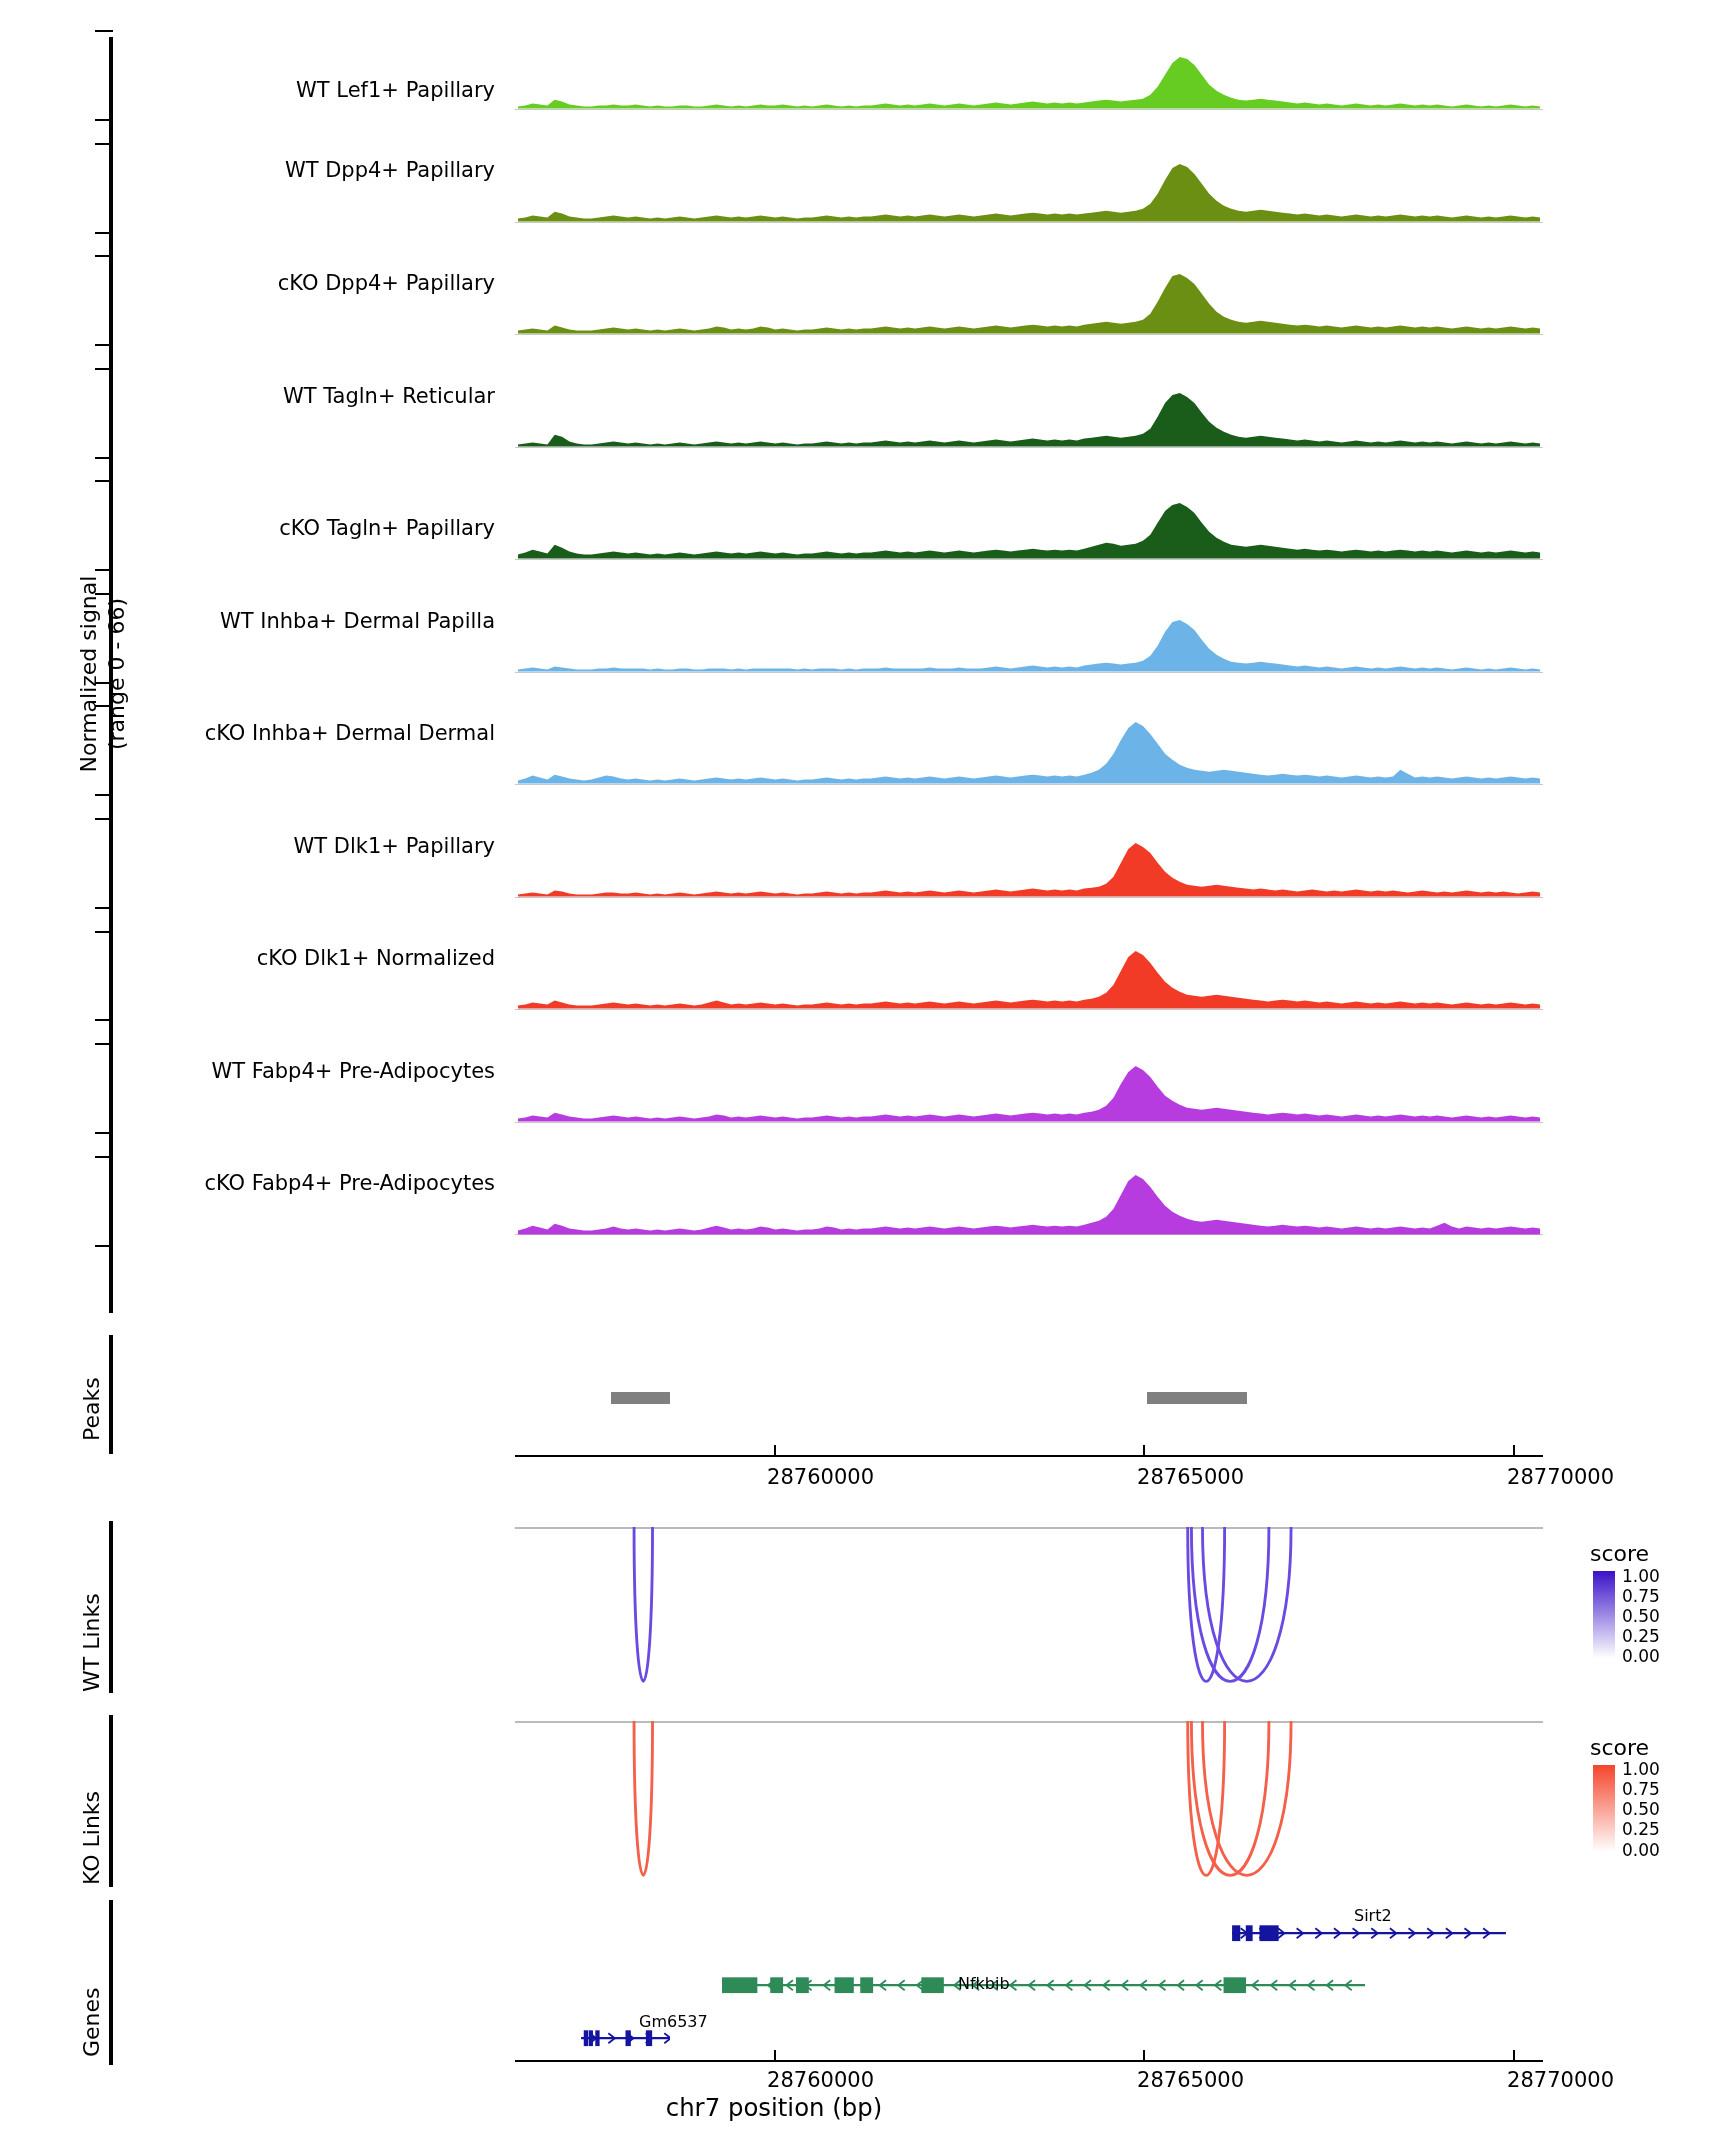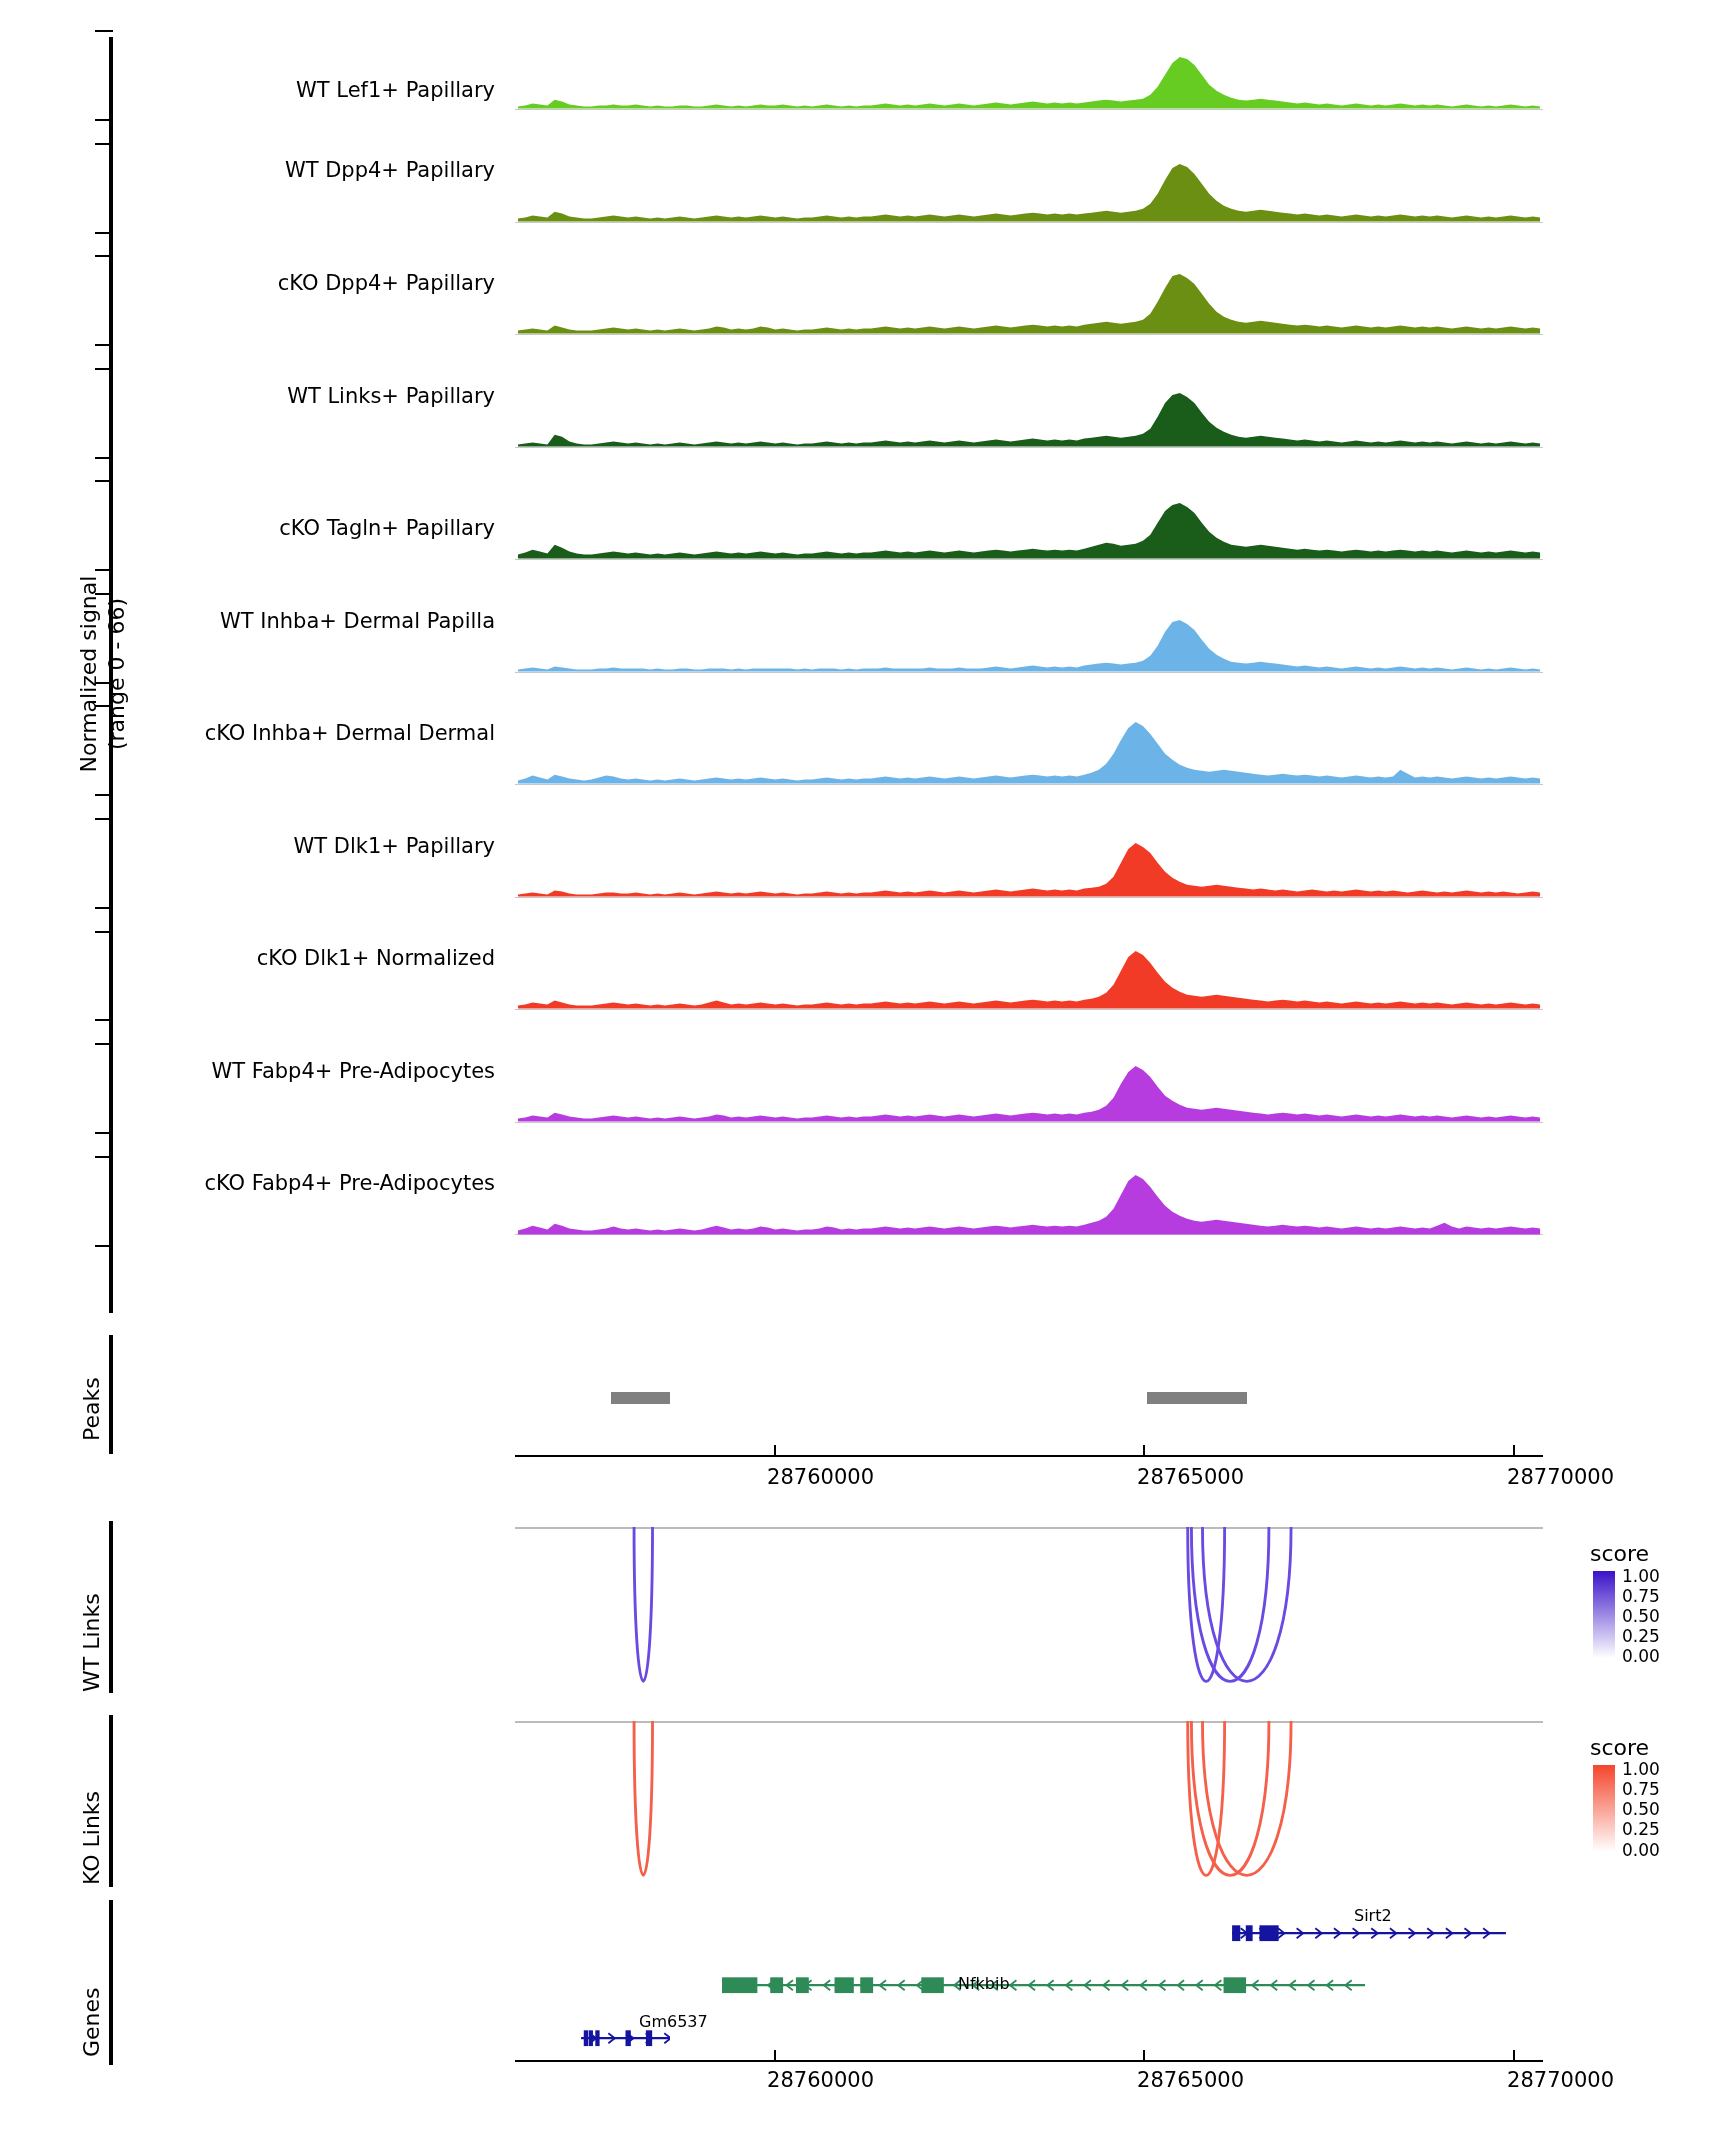--- a/index.html
+++ b/index.html
@@ -142,21 +142,21 @@
       <svg width="1028" height="67" class="abs" style="left: 515px; top: 156px;" viewBox="0 0 1434 94">
         <polygon points="0,92 0.0,87.8 10.3,86.4 20.6,83.6 30.9,85.0 41.3,86.4 51.6,78.1 61.9,80.8 72.2,85.0 82.5,86.4 92.8,87.8 103.2,87.8 113.5,86.4 123.8,85.0 134.1,83.6 144.4,85.0 154.7,86.4 165.1,85.0 175.4,86.4 185.7,87.8 196.0,86.4 206.3,87.8 216.6,86.4 227.0,85.0 237.3,86.4 247.6,87.8 257.9,86.4 268.2,85.0 278.5,83.6 288.9,85.0 299.2,86.4 309.5,85.0 319.8,86.4 330.1,85.0 340.4,83.6 350.8,85.0 361.1,86.4 371.4,85.0 381.7,86.4 392.0,87.8 402.3,86.4 412.7,86.4 423.0,85.0 433.3,83.6 443.6,85.0 453.9,86.4 464.2,85.0 474.6,86.4 484.9,85.0 495.2,85.0 505.5,83.6 515.8,82.2 526.1,83.6 536.5,85.0 546.8,83.6 557.1,85.0 567.4,83.6 577.7,82.2 588.0,83.6 598.4,85.0 608.7,83.6 619.0,82.2 629.3,83.6 639.6,85.0 649.9,83.6 660.3,82.2 670.6,80.8 680.9,82.2 691.2,83.6 701.5,82.2 711.8,80.8 722.2,79.5 732.5,80.8 742.8,82.2 753.1,80.8 763.4,82.2 773.7,80.8 784.1,82.2 794.4,80.8 804.7,79.5 815.0,78.1 825.3,76.7 835.6,78.1 846.0,79.5 856.3,78.1 866.6,76.7 876.9,73.9 887.2,66.9 897.5,53.0 907.9,33.5 918.2,16.7 928.5,11.2 938.8,15.3 949.1,25.1 959.4,39.0 969.8,53.0 980.1,62.7 990.4,69.7 1000.7,73.9 1011.0,76.7 1021.3,78.1 1031.7,76.7 1042.0,75.3 1052.3,76.7 1062.6,78.1 1072.9,79.5 1083.2,80.8 1093.6,82.2 1103.9,80.8 1114.2,82.2 1124.5,83.6 1134.8,82.2 1145.1,83.6 1155.5,85.0 1165.8,83.6 1176.1,82.2 1186.4,83.6 1196.7,85.0 1207.0,83.6 1217.4,85.0 1227.7,83.6 1238.0,82.2 1248.3,83.6 1258.6,85.0 1268.9,83.6 1279.3,85.0 1289.6,83.6 1299.9,85.0 1310.2,86.4 1320.5,85.0 1330.8,83.6 1341.2,85.0 1351.5,86.4 1361.8,85.0 1372.1,86.4 1382.4,85.0 1392.7,83.6 1403.1,85.0 1413.4,86.4 1423.7,85.0 1434.0,86.4 1434,92" fill="#6b8f13" stroke="none"></polygon>
       </svg>
       <div class="track-label" style="left: 122px; width: 373px; top: 271px;">cKO Dpp4+ Papillary</div>
       <div class="tick" style="left: 95px; width: 18px; top: 255px;"></div>
       <div class="tick" style="left: 95px; width: 18px; top: 344px;"></div>
       <div class="baseline" style="left: 515px; width: 1028px; top: 334px;"></div>
       <svg width="1028" height="67" class="abs" style="left: 515px; top: 268px;" viewBox="0 0 1434 94">
         <polygon points="0,92 0.0,87.8 10.3,86.4 20.6,85.0 30.9,86.4 41.3,87.8 51.6,80.8 61.9,83.6 72.2,86.4 82.5,87.8 92.8,87.8 103.2,87.8 113.5,86.4 123.8,85.0 134.1,83.6 144.4,85.0 154.7,86.4 165.1,85.0 175.4,86.4 185.7,87.8 196.0,86.4 206.3,87.8 216.6,86.4 227.0,85.0 237.3,86.4 247.6,87.8 257.9,86.4 268.2,85.0 278.5,82.2 288.9,83.6 299.2,86.4 309.5,85.0 319.8,86.4 330.1,85.0 340.4,82.2 350.8,83.6 361.1,86.4 371.4,85.0 381.7,86.4 392.0,87.8 402.3,86.4 412.7,86.4 423.0,85.0 433.3,83.6 443.6,85.0 453.9,86.4 464.2,85.0 474.6,86.4 484.9,85.0 495.2,85.0 505.5,83.6 515.8,82.2 526.1,83.6 536.5,85.0 546.8,83.6 557.1,85.0 567.4,83.6 577.7,82.2 588.0,83.6 598.4,85.0 608.7,83.6 619.0,82.2 629.3,83.6 639.6,85.0 649.9,83.6 660.3,82.2 670.6,80.8 680.9,82.2 691.2,83.6 701.5,82.2 711.8,80.8 722.2,79.5 732.5,80.8 742.8,82.2 753.1,80.8 763.4,82.2 773.7,80.8 784.1,82.2 794.4,79.5 804.7,78.1 815.0,76.7 825.3,75.3 835.6,76.7 846.0,78.1 856.3,76.7 866.6,75.3 876.9,72.5 887.2,64.1 897.5,47.4 907.9,27.9 918.2,11.2 928.5,8.4 938.8,13.9 949.1,22.3 959.4,36.2 969.8,50.2 980.1,61.3 990.4,68.3 1000.7,72.5 1011.0,75.3 1021.3,76.7 1031.7,75.3 1042.0,73.9 1052.3,75.3 1062.6,76.7 1072.9,78.1 1083.2,79.5 1093.6,80.8 1103.9,79.5 1114.2,80.8 1124.5,82.2 1134.8,80.8 1145.1,82.2 1155.5,83.6 1165.8,82.2 1176.1,80.8 1186.4,82.2 1196.7,83.6 1207.0,82.2 1217.4,83.6 1227.7,82.2 1238.0,80.8 1248.3,82.2 1258.6,83.6 1268.9,82.2 1279.3,83.6 1289.6,82.2 1299.9,83.6 1310.2,85.0 1320.5,83.6 1330.8,82.2 1341.2,83.6 1351.5,85.0 1361.8,83.6 1372.1,85.0 1382.4,83.6 1392.7,82.2 1403.1,83.6 1413.4,85.0 1423.7,83.6 1434.0,85.0 1434,92" fill="#6b8f13" stroke="none"></polygon>
       </svg>
-      <div class="track-label" style="left: 122px; width: 373px; top: 384px;">WT Links+ Papillary</div>
+      <div class="track-label" style="left: 122px; width: 373px; top: 384px;">WT Tagln+ Reticular</div>
       <div class="tick" style="left: 95px; width: 18px; top: 368px;"></div>
       <div class="tick" style="left: 95px; width: 18px; top: 457px;"></div>
       <div class="baseline" style="left: 515px; width: 1028px; top: 447px;"></div>
       <svg width="1028" height="67" class="abs" style="left: 515px; top: 381px;" viewBox="0 0 1434 94">
         <polygon points="0,92 0.0,89.2 10.3,87.8 20.6,86.4 30.9,87.8 41.3,89.2 51.6,75.3 61.9,78.1 72.2,85.0 82.5,87.8 92.8,89.2 103.2,89.2 113.5,87.8 123.8,86.4 134.1,85.0 144.4,86.4 154.7,87.8 165.1,86.4 175.4,87.8 185.7,89.2 196.0,87.8 206.3,89.2 216.6,87.8 227.0,86.4 237.3,87.8 247.6,89.2 257.9,87.8 268.2,86.4 278.5,85.0 288.9,86.4 299.2,87.8 309.5,86.4 319.8,87.8 330.1,86.4 340.4,85.0 350.8,86.4 361.1,87.8 371.4,86.4 381.7,87.8 392.0,89.2 402.3,87.8 412.7,87.8 423.0,86.4 433.3,85.0 443.6,86.4 453.9,87.8 464.2,86.4 474.6,87.8 484.9,86.4 495.2,86.4 505.5,85.0 515.8,83.6 526.1,85.0 536.5,86.4 546.8,85.0 557.1,86.4 567.4,85.0 577.7,83.6 588.0,85.0 598.4,86.4 608.7,85.0 619.0,83.6 629.3,85.0 639.6,86.4 649.9,85.0 660.3,83.6 670.6,82.2 680.9,83.6 691.2,85.0 701.5,83.6 711.8,82.2 722.2,80.8 732.5,82.2 742.8,83.6 753.1,82.2 763.4,83.6 773.7,82.2 784.1,83.6 794.4,80.8 804.7,79.5 815.0,78.1 825.3,76.7 835.6,78.1 846.0,79.5 856.3,78.1 866.6,76.7 876.9,73.9 887.2,66.9 897.5,50.2 907.9,30.7 918.2,19.5 928.5,16.7 938.8,22.3 949.1,30.7 959.4,44.6 969.8,57.2 980.1,65.5 990.4,71.1 1000.7,75.3 1011.0,78.1 1021.3,79.5 1031.7,78.1 1042.0,76.7 1052.3,78.1 1062.6,79.5 1072.9,80.8 1083.2,82.2 1093.6,83.6 1103.9,82.2 1114.2,83.6 1124.5,85.0 1134.8,83.6 1145.1,85.0 1155.5,86.4 1165.8,85.0 1176.1,83.6 1186.4,85.0 1196.7,86.4 1207.0,85.0 1217.4,86.4 1227.7,85.0 1238.0,83.6 1248.3,85.0 1258.6,86.4 1268.9,85.0 1279.3,86.4 1289.6,85.0 1299.9,86.4 1310.2,87.8 1320.5,86.4 1330.8,85.0 1341.2,86.4 1351.5,87.8 1361.8,86.4 1372.1,87.8 1382.4,86.4 1392.7,85.0 1403.1,86.4 1413.4,87.8 1423.7,86.4 1434.0,87.8 1434,92" fill="#1a5c1a" stroke="none"></polygon>
       </svg>
       <div class="track-label" style="left: 122px; width: 373px; top: 516px;">cKO Tagln+ Papillary</div>
       <div class="tick" style="left: 95px; width: 18px; top: 480px;"></div>
       <div class="tick" style="left: 95px; width: 18px; top: 569px;"></div>
       <div class="baseline" style="left: 515px; width: 1028px; top: 559px;"></div>
@@ -356,15 +356,16 @@
       <div class="legend-tick-label" style="left: 1622px; top: 1840px;">0.00</div>
     </div>
 
   <div id="side-labels">
       <div class="sidelabel" style="left: 79px; top: 1441px; transform: rotate(-90deg);">Peaks</div>
       <div class="sidelabel" style="left: 79px; top: 1692px; transform: rotate(-90deg);">WT Links</div>
       <div class="sidelabel" style="left: 79px; top: 1885px; transform: rotate(-90deg);">KO Links</div>
       <div class="sidelabel" style="left: 79px; top: 2057px; transform: rotate(-90deg);">Genes</div>
     </div>
 
+  <div class="xlabel" id="xlabel" style="left:0px; top:2093px; width:1548px;">chr7 position (bp)</div>
 
 </div>
 
 
 </body></html>

